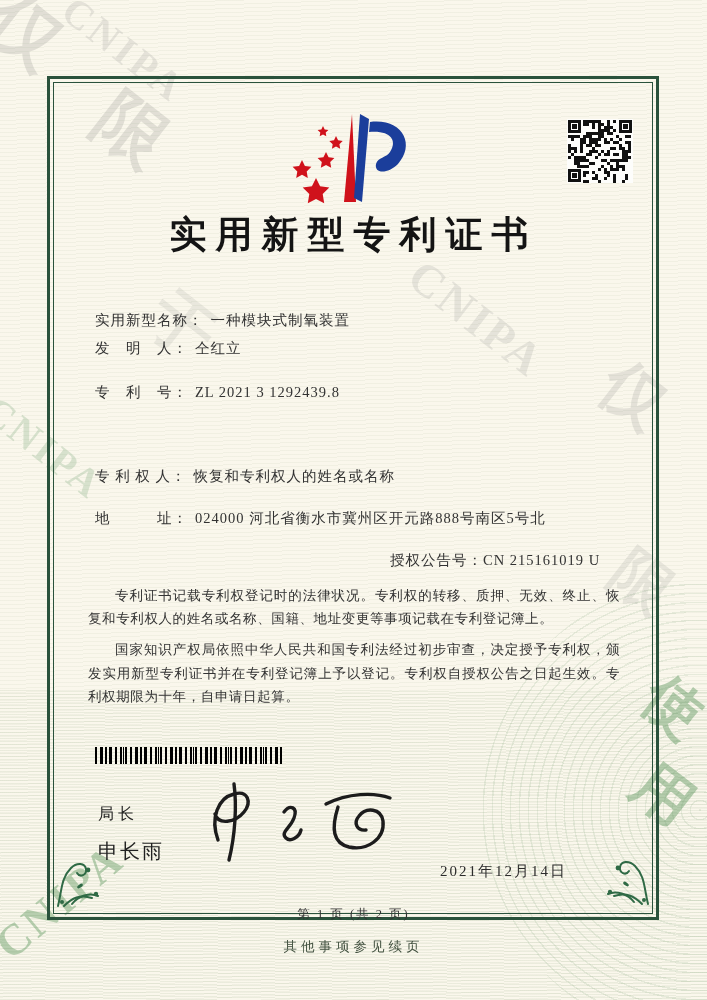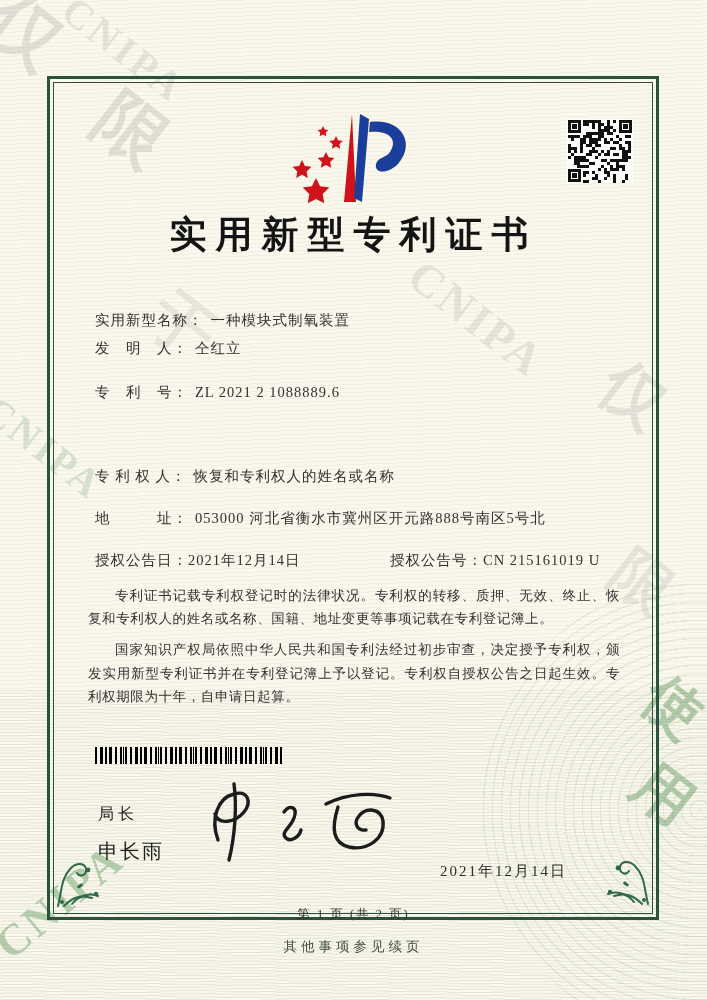--- a/index.html
+++ b/index.html
@@ -315,33 +315,30 @@
 
   <div class="title">实用新型专利证书</div>
 
   <div class="field f0">
     <span>实用新型名称：</span><span class="val">一种模块式制氧装置</span>
   </div>
   <div class="field f1">
     <span>发　明　人：</span><span class="val">仝红立</span>
   </div>
   <div class="field f2">
-    <span>专　利　号：</span><span class="val">ZL 2021 2 1088889.6</span>
+    <span>专　利　号：</span><span class="val">ZL 2021 3 1292439.8</span>
   </div>
   <div class="field f4">
     <span>专 利 权 人：</span><span class="val">恢复和专利权人的姓名或名称</span>
   </div>
   <div class="field f5">
-    <span>地　　　址：</span><span class="val">053000 河北省衡水市冀州区开元路888号南区5号北</span>
+    <span>地　　　址：</span><span class="val">024000 河北省衡水市冀州区开元路888号南区5号北</span>
   </div>
 
   <div class="grant-row">
-    <span>
-      <span>授权公告日：</span><span>2021年12月14日</span>
-    </span>
     <span class="grant-no">
       <span>授权公告号：</span><span>CN 215161019 U</span>
     </span>
   </div>
 
   <div class="body-text">
     <p>专利证书记载专利权登记时的法律状况。专利权的转移、质押、无效、终止、恢复和专利权人的姓名或名称、国籍、地址变更等事项记载在专利登记簿上。</p>
     <p>国家知识产权局依照中华人民共和国专利法经过初步审查，决定授予专利权，颁发实用新型专利证书并在专利登记簿上予以登记。专利权自授权公告之日起生效。专利权期限为十年，自申请日起算。</p>
   </div>
 

